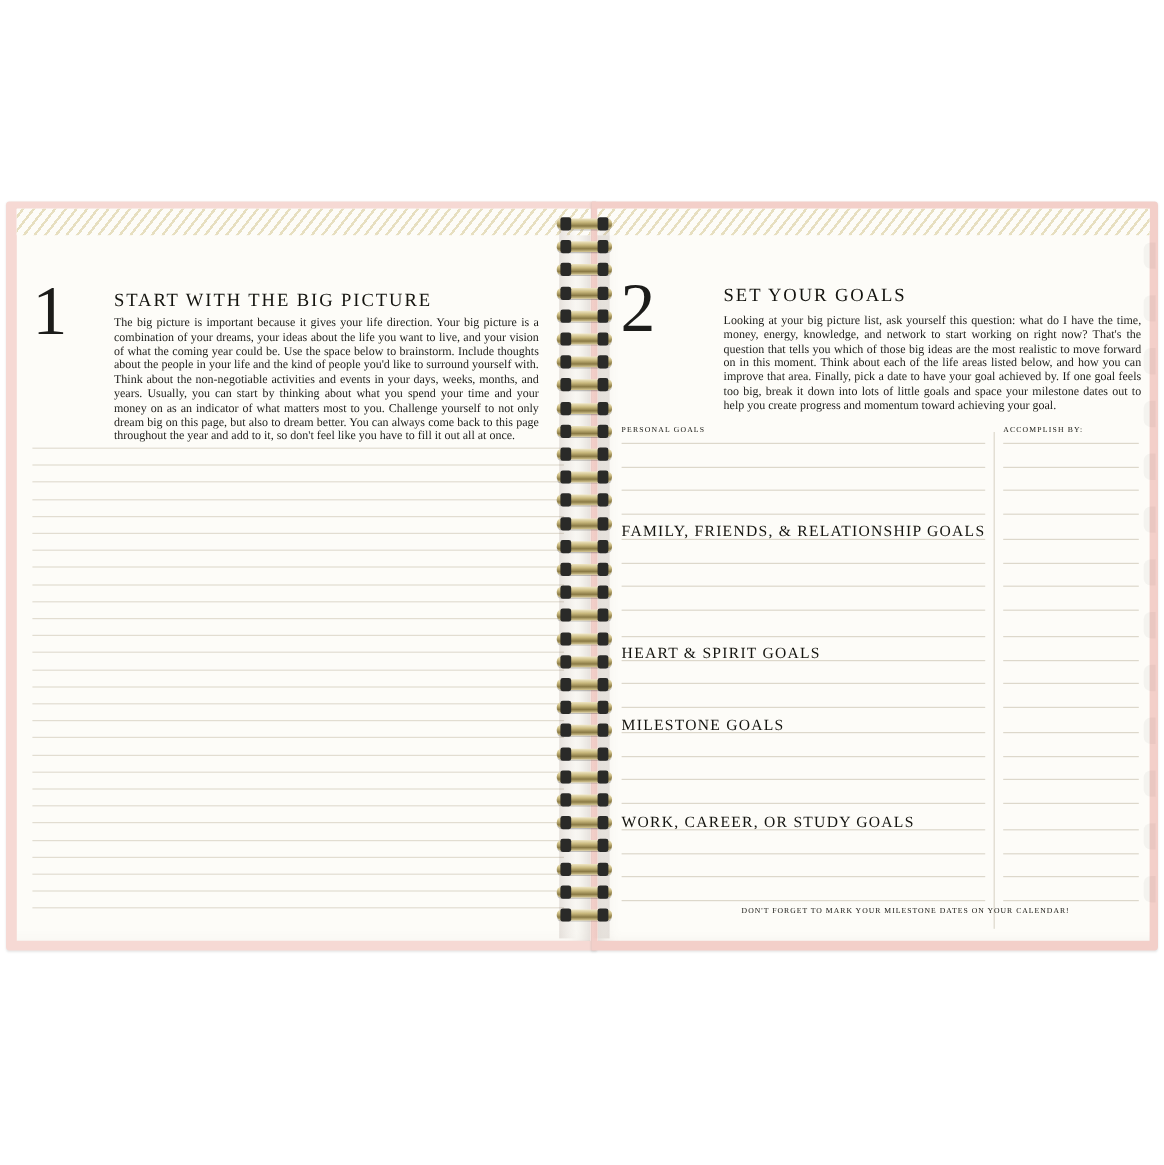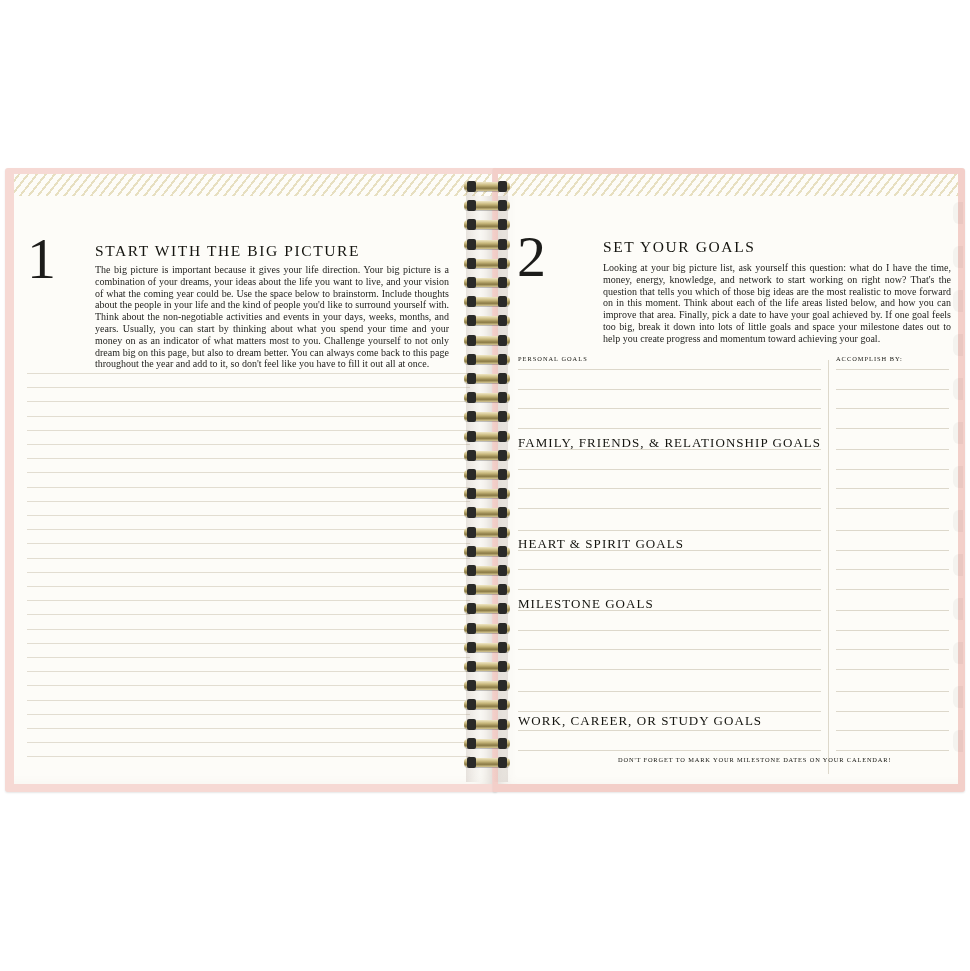--- a/index.html
+++ b/index.html
@@ -332,21 +332,21 @@
         <div class="goal-rule" style="left: 831px; top: 420.5px; width: 113px;"></div>
         <div class="goal-label" style="left: 513px; top: 428px;">MILESTONE GOALS</div>
         <div class="goal-rule" style="left: 513px; top: 442px; width: 303px;"></div>
         <div class="goal-rule" style="left: 831px; top: 442px; width: 113px;"></div>
         <div class="goal-rule" style="left: 513px; top: 461.5px; width: 303px;"></div>
         <div class="goal-rule" style="left: 831px; top: 461.5px; width: 113px;"></div>
         <div class="goal-rule" style="left: 513px; top: 481px; width: 303px;"></div>
         <div class="goal-rule" style="left: 831px; top: 481px; width: 113px;"></div>
         <div class="goal-rule" style="left: 513px; top: 500.5px; width: 303px;"></div>
         <div class="goal-rule" style="left: 831px; top: 500.5px; width: 113px;"></div>
-        <div class="goal-label" style="left: 513px; top: 509px; margin-top: 36px;">WORK, CAREER, OR STUDY GOALS</div>
+        <div class="goal-label" style="left: 513px; top: 509px;">WORK, CAREER, OR STUDY GOALS</div>
         <div class="goal-rule" style="left: 513px; top: 523px; width: 303px;"></div>
         <div class="goal-rule" style="left: 831px; top: 523px; width: 113px;"></div>
         <div class="goal-rule" style="left: 513px; top: 542.5px; width: 303px;"></div>
         <div class="goal-rule" style="left: 831px; top: 542.5px; width: 113px;"></div>
         <div class="goal-rule" style="left: 513px; top: 562px; width: 303px;"></div>
         <div class="goal-rule" style="left: 831px; top: 562px; width: 113px;"></div>
         <div class="goal-rule" style="left: 513px; top: 581.5px; width: 303px;"></div>
         <div class="goal-rule" style="left: 831px; top: 581.5px; width: 113px;"></div>
       </div>
 

